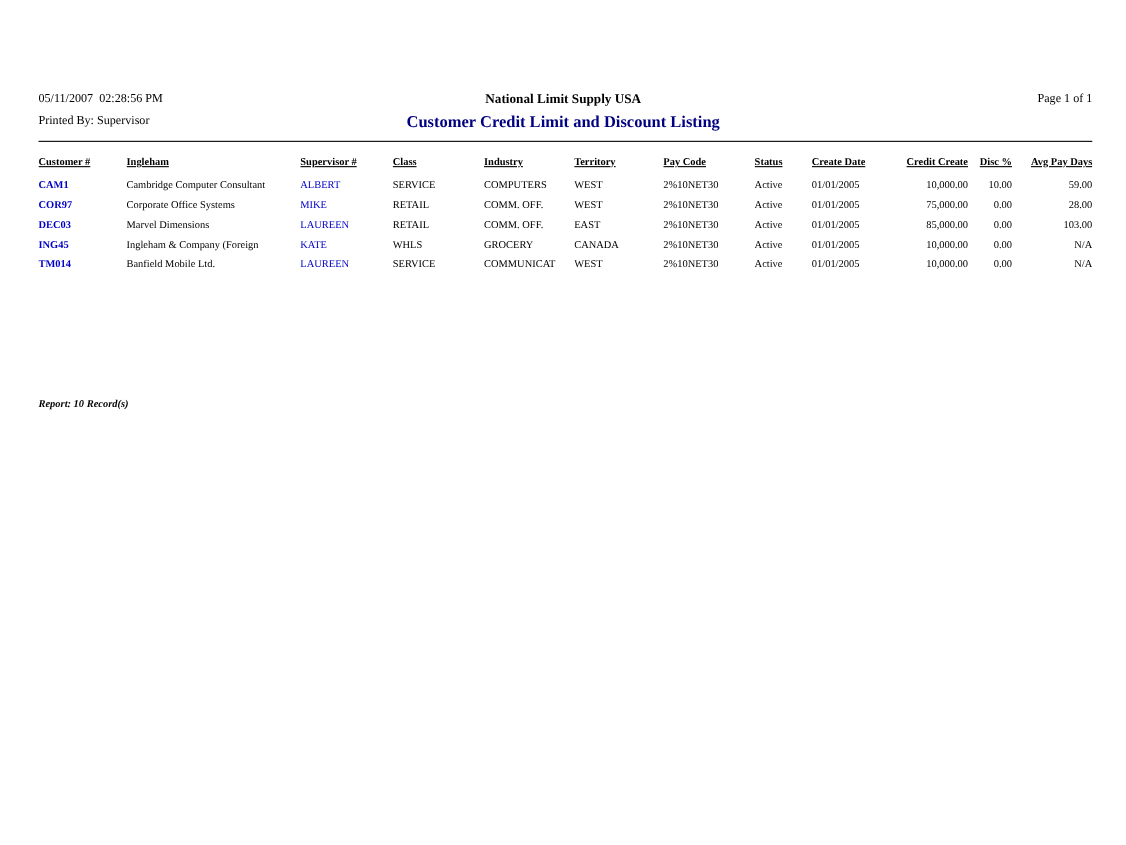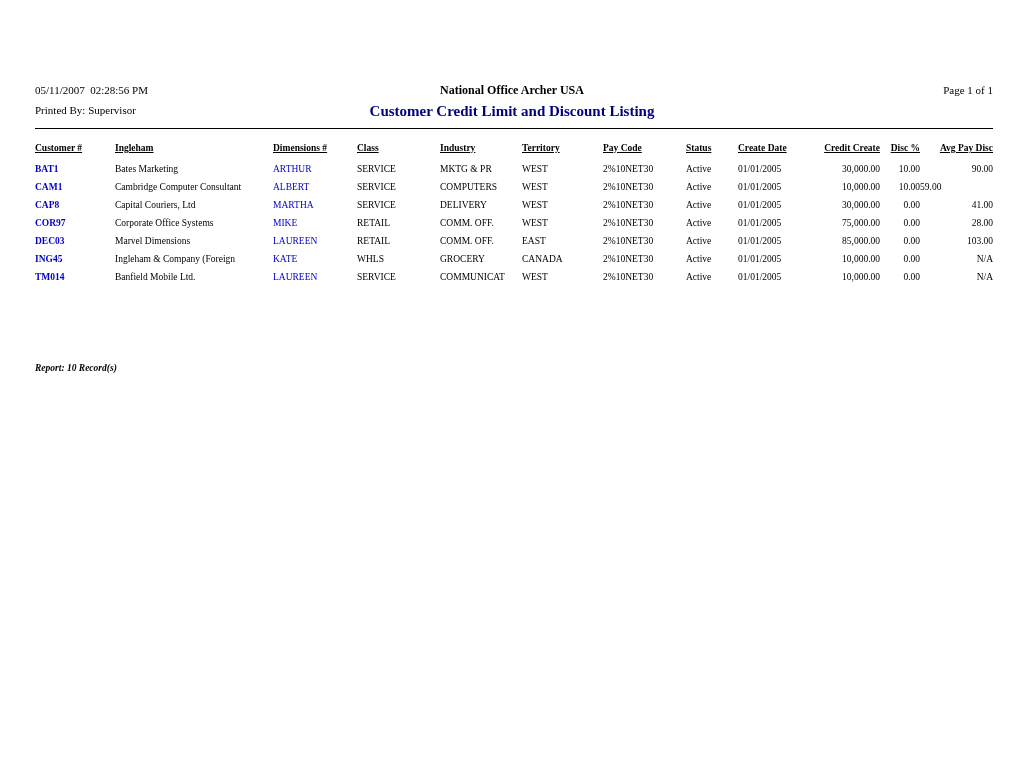--- a/index.html
+++ b/index.html
@@ -75,84 +75,56 @@
     font-size: 9.5px; font-style: italic; font-weight: bold;
   }
 </style>
 </head>
 <body>
 
 <div class="page">
 
   <div class="hdr-datetime">05/11/2007  02:28:56 PM</div>
   <div class="hdr-printedby">Printed By: Supervisor</div>
-  <div class="hdr-company">National Office Archer USA</div>
+  <div class="hdr-company">National Limit Supply USA</div>
   <div class="hdr-title">Customer Credit Limit and Discount Listing</div>
   <div class="hdr-page">Page 1 of 1</div>
   <div class="hdr-rule"></div>
 
   <table class="report-table">
     <thead>
       <tr>
           <th style="width: 80px; text-align: left;"><span class="th-label">Customer #</span></th>
           <th style="width: 158px; text-align: left;"><span class="th-label">Ingleham</span></th>
-          <th style="width: 84px; text-align: left;"><span class="th-label">Dimensions #</span></th>
+          <th style="width: 84px; text-align: left;"><span class="th-label">Supervisor #</span></th>
           <th style="width: 83px; text-align: left;"><span class="th-label">Class</span></th>
           <th style="width: 82px; text-align: left;"><span class="th-label">Industry</span></th>
           <th style="width: 81px; text-align: left;"><span class="th-label">Territory</span></th>
           <th style="width: 83px; text-align: left;"><span class="th-label">Pay Code</span></th>
           <th style="width: 52px; text-align: left;"><span class="th-label">Status</span></th>
           <th style="width: 77px; text-align: left;"><span class="th-label">Create Date</span></th>
           <th style="width: 65px; text-align: right;"><span class="th-label">Credit Create</span></th>
           <th style="width: 40px; text-align: right;"><span class="th-label">Disc %</span></th>
-          <th style="width: 73px; text-align: right;"><span class="th-label">Avg Pay Disc</span></th>
+          <th style="width: 73px; text-align: right;"><span class="th-label">Avg Pay Days</span></th>
         </tr>
     </thead>
     <tbody>
-        <tr>
-          <td class="cell-blue-bold" style="text-align: left;">BAT1</td>
-          <td class="cell-plain" style="text-align: left;">Bates Marketing</td>
-          <td class="cell-blue" style="text-align: left;">ARTHUR</td>
-          <td class="cell-plain" style="text-align: left;">SERVICE</td>
-          <td class="cell-plain" style="text-align: left;">MKTG &amp; PR</td>
-          <td class="cell-plain" style="text-align: left;">WEST</td>
-          <td class="cell-plain" style="text-align: left;">2%10NET30</td>
-          <td class="cell-plain" style="text-align: left;">Active</td>
-          <td class="cell-plain" style="text-align: left;">01/01/2005</td>
-          <td class="cell-plain" style="text-align: right;">30,000.00</td>
-          <td class="cell-plain" style="text-align: right;">10.00</td>
-          <td class="cell-plain" style="text-align: right;">90.00</td>
-        </tr>
         <tr>
           <td class="cell-blue-bold" style="text-align: left;">CAM1</td>
           <td class="cell-plain" style="text-align: left;">Cambridge Computer Consultant</td>
           <td class="cell-blue" style="text-align: left;">ALBERT</td>
           <td class="cell-plain" style="text-align: left;">SERVICE</td>
           <td class="cell-plain" style="text-align: left;">COMPUTERS</td>
           <td class="cell-plain" style="text-align: left;">WEST</td>
           <td class="cell-plain" style="text-align: left;">2%10NET30</td>
           <td class="cell-plain" style="text-align: left;">Active</td>
           <td class="cell-plain" style="text-align: left;">01/01/2005</td>
           <td class="cell-plain" style="text-align: right;">10,000.00</td>
           <td class="cell-plain" style="text-align: right;">10.00</td>
-          <td class="cell-plain" style="">59.00</td>
-        </tr>
-        <tr>
-          <td class="cell-blue-bold" style="text-align: left;">CAP8</td>
-          <td class="cell-plain" style="text-align: left;">Capital Couriers, Ltd</td>
-          <td class="cell-blue" style="text-align: left;">MARTHA</td>
-          <td class="cell-plain" style="text-align: left;">SERVICE</td>
-          <td class="cell-plain" style="text-align: left;">DELIVERY</td>
-          <td class="cell-plain" style="text-align: left;">WEST</td>
-          <td class="cell-plain" style="text-align: left;">2%10NET30</td>
-          <td class="cell-plain" style="text-align: left;">Active</td>
-          <td class="cell-plain" style="text-align: left;">01/01/2005</td>
-          <td class="cell-plain" style="text-align: right;">30,000.00</td>
-          <td class="cell-plain" style="text-align: right;">0.00</td>
-          <td class="cell-plain" style="text-align: right;">41.00</td>
+          <td class="cell-plain" style="text-align: right;">59.00</td>
         </tr>
         <tr>
           <td class="cell-blue-bold" style="text-align: left;">COR97</td>
           <td class="cell-plain" style="text-align: left;">Corporate Office Systems</td>
           <td class="cell-blue" style="text-align: left;">MIKE</td>
           <td class="cell-plain" style="text-align: left;">RETAIL</td>
           <td class="cell-plain" style="text-align: left;">COMM. OFF.</td>
           <td class="cell-plain" style="text-align: left;">WEST</td>
           <td class="cell-plain" style="text-align: left;">2%10NET30</td>
           <td class="cell-plain" style="text-align: left;">Active</td>

